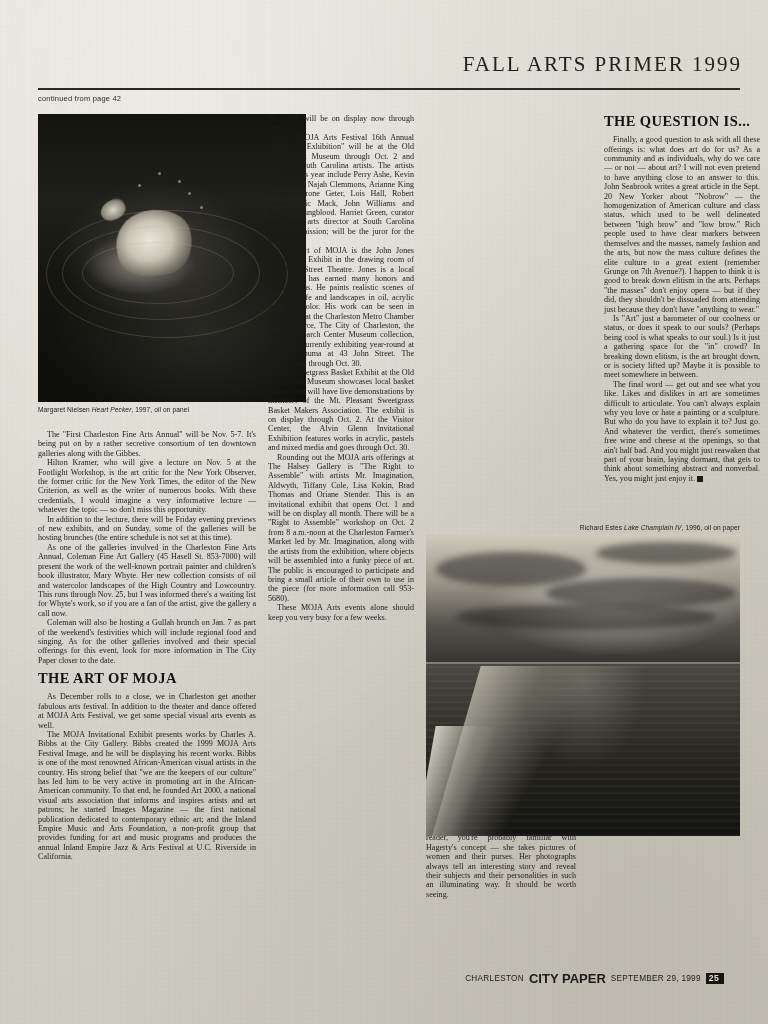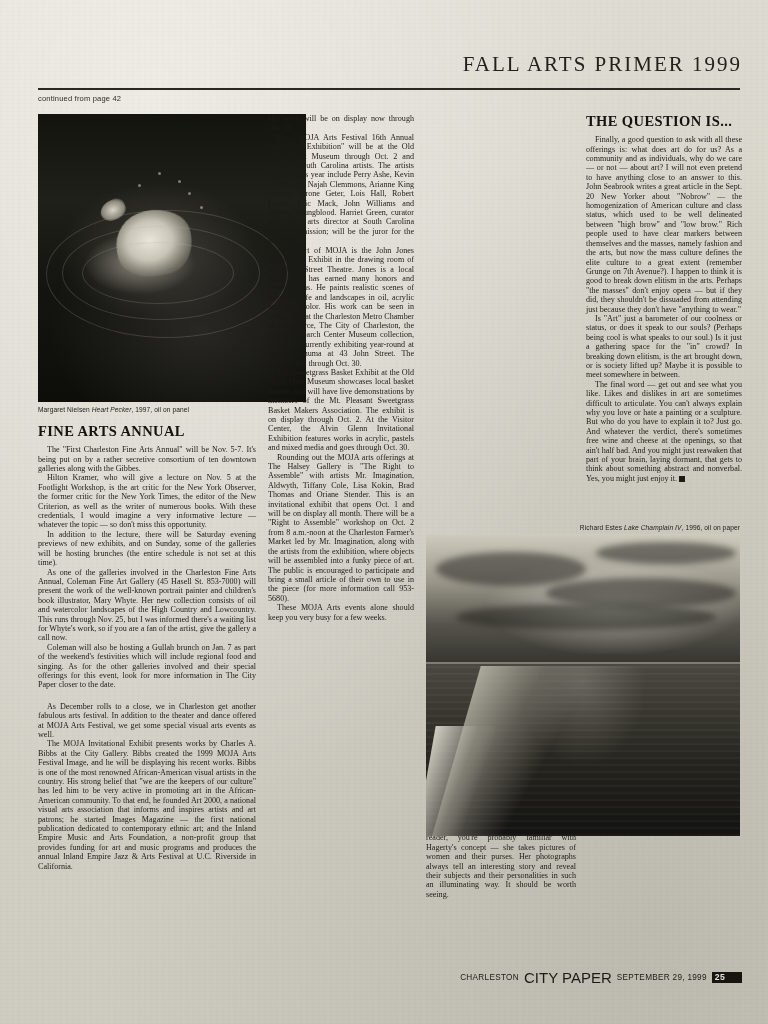--- a/index.html
+++ b/index.html
@@ -81,21 +81,21 @@
     text-align: justify;
     -webkit-hyphens: auto;
     hyphens: auto;
   }
   .col p { margin: 0 0 0 0; text-indent: 9px; }
   .col p.noindent { text-indent: 0; }
 
   .c1 { left: 2px; width: 218px; }
   .c2 { left: 232px; width: 146px; }
   .c3 { left: 390px; width: 150px; }
-  .c4 { left: 550px; width: 156px; }
+  .c4 { left: 568px; width: 156px; }
 
   .headline {
     font-family: "Liberation Serif", serif;
     font-weight: bold;
     color: #141311;
     letter-spacing: 0.4px;
     line-height: 1.05;
   }
   .h-lg { font-size: 14.5px; }
 
@@ -196,41 +196,41 @@
     background: linear-gradient(100deg, rgba(225,222,210,0.9) 0%, rgba(140,137,126,0.5) 55%, rgba(0,0,0,0) 80%);
     transform: skewX(-10deg);
   }
   .cap-2 {
     left: 390px; top: 498px; width: 314px; text-align: right;
   }
 
   
   .footer {
     position: absolute;
-    right: 0;
+    right: 18px;
     bottom: 8px;
     display: flex;
     align-items: center;
     gap: 5px;
     font-family: "Liberation Sans", sans-serif;
     font-size: 8.2px;
     color: #1d1b18;
     letter-spacing: 0.3px;
   }
   .footer .brand {
-    font-weight: normal;
-    font-size: 15px;
+    font-weight: bold;
+    font-size: 13px;
     letter-spacing: 0px;
   }
   .pagebox {
     background: #16150f;
     color: #e6e3d8;
     font-weight: bold;
     font-size: 8.6px;
-    padding: 1px 17px 1px 3px;
+    padding: 1px 5px 1px 3px;
     line-height: 1;
   }
   .endmark {
     display: inline-block;
     width: 6px; height: 6px;
     background: #1d1b18;
     margin-left: 2px;
     vertical-align: -1px;
   }
   .endmark::after {
@@ -260,28 +260,28 @@
       <div class="spray" style="left:140px; top:66px;"></div>
       <div class="spray" style="left:120px; top:58px;"></div>
       <div class="spray" style="left:100px; top:70px;"></div>
     </div>
     <div class="caption cap-1">
       <span>Margaret Nielsen</span>
       <span class="ital">Heart Pecker</span><span>, 1997, oil on panel</span>
     </div>
 
     <div class="col c1" style="top: 398px;">
-      <div class="headline h-lg">FINE ARTS ANNUAL</div>
       <span class="sec-gap"></span>
       <p>The "First Charleston Fine Arts Annual" will be Nov. 5-7. It's being put on by a rather secretive consortium of ten downtown galleries along with the Gibbes.</p>
       <p>Hilton Kramer, who will give a lecture on Nov. 5 at the Footlight Workshop, is the art critic for the New York Observer, the former critic for the New York Times, the editor of the New Criterion, as well as the writer of numerous books. With these credentials, I would imagine a very informative lecture — whatever the topic — so don't miss this opportunity.</p>
-      <p>In addition to the lecture, there will be Saturday evening previews of new exhibits, and on Sunday, some of the galleries will be hosting brunches (the entire schedule is not set at this time).</p>
+      <p>In addition to the lecture, there will be Friday evening previews of new exhibits, and on Sunday, some of the galleries will be hosting brunches (the entire schedule is not set at this time).</p>
       <p>As one of the galleries involved in the Charleston Fine Arts Annual, Coleman Fine Art Gallery (45 Hasell St. 853-7000) will present the work of the well-known portrait painter and children's book illustrator, Mary Whyte. Her new collection consists of oil and watercolor landscapes of the High Country and Lowcountry. This runs through Nov. 25, but I was informed there's a waiting list for Whyte's work, so if you are a fan of the artist, give the gallery a call now.</p>
       <p>Coleman will also be hosting a Gullah brunch on Jan. 7 as part of the weekend's festivities which will include regional food and singing. As for the other galleries involved and their special offerings for this event, look for more information in The City Paper closer to the date.</p>
       <span class="sec-gap"></span>
+      <div class="headline h-lg">THE ART OF MOJA</div>
       <span class="sec-gap"></span>
       <p>As December rolls to a close, we in Charleston get another fabulous arts festival. In addition to the theater and dance offered at MOJA Arts Festival, we get some special visual arts events as well.</p>
       <p>The MOJA Invitational Exhibit presents works by Charles A. Bibbs at the City Gallery. Bibbs created the 1999 MOJA Arts Festival Image, and he will be displaying his recent works. Bibbs is one of the most renowned African-American visual artists in the country. His strong belief that "we are the keepers of our culture" has led him to be very active in promoting art in the African-American community. To that end, he founded Art 2000, a national visual arts association that informs and inspires artists and art patrons; he started Images Magazine — the first national publication dedicated to contemporary ethnic art; and the Inland Empire Music and Arts Foundation, a non-profit group that provides funding for art and music programs and produces the annual Inland Empire Jazz &amp; Arts Festival at U.C. Riverside in California.</p>
     </div>
 
     <div class="col c2" style="top: 88px;">
       <p class="noindent">His work will be on display now through Oct. 26.</p>
       <p>The "MOJA Arts Festival 16th Annual Juried Art Exhibition" will be at the Old Slave Mart Museum through Oct. 2 and features South Carolina artists. The artists selected this year include Perry Ashe, Kevin Clemmons, Najah Clemmons, Arianne King Comer, Tyrone Geter, Lois Hall, Robert Lanier, Eric Mack, John Williams and Marvin Youngblood. Harriet Green, curator and visual arts director at South Carolina Arts Commission; will be the juror for the show.</p>
       <p>Also part of MOJA is the John Jones Invitational Exhibit in the drawing room of the Dock Street Theatre. Jones is a local artist who has earned many honors and commissions. He paints realistic scenes of everyday life and landscapes in oil, acrylic and watercolor. His work can be seen in collections at the Charleston Metro Chamber of Commerce, The City of Charleston, the Avery Research Center Museum collection, and he is currently exhibiting year-round at Gallery Chuma at 43 John Street. The exhibit runs through Oct. 30.</p>
       <p>The Sweetgrass Basket Exhibit at the Old Slave Mart Museum showcases local basket makers and will have live demonstrations by members of the Mt. Pleasant Sweetgrass Basket Makers Association. The exhibit is on display through Oct. 2. At the Visitor Center, the Alvin Glenn Invitational Exhibition features works in acrylic, pastels and mixed media and goes through Oct. 30.</p>

